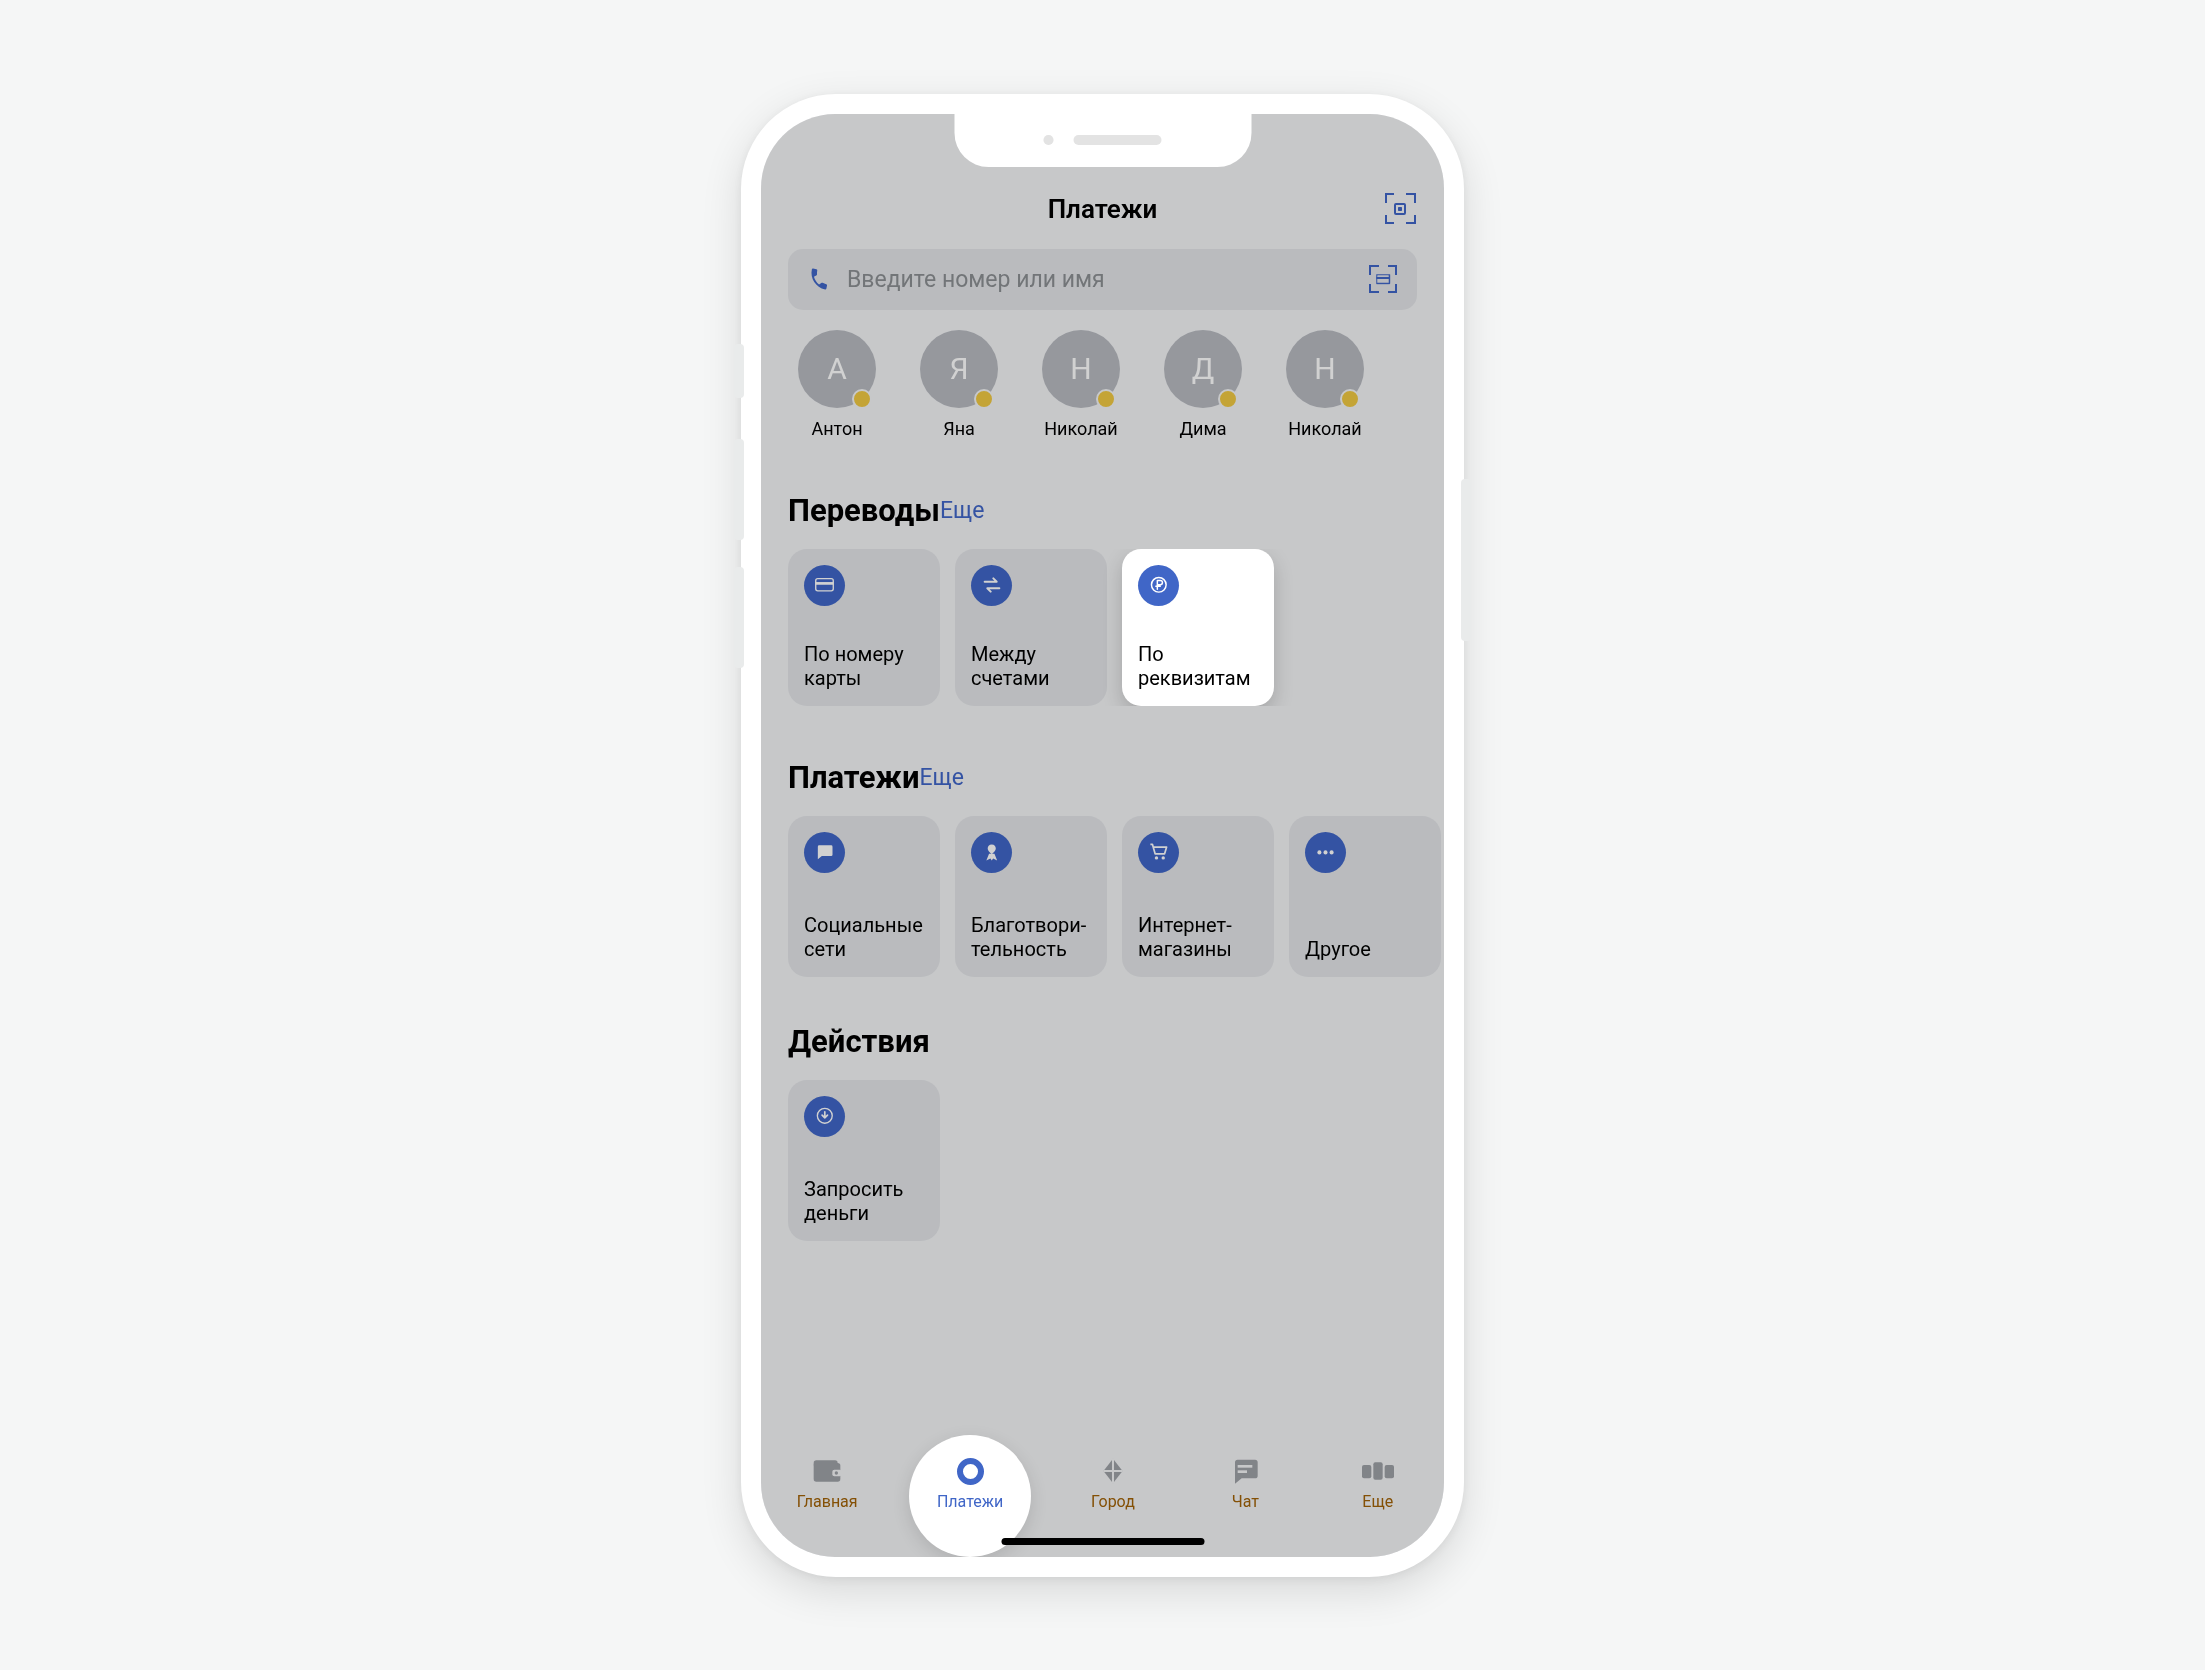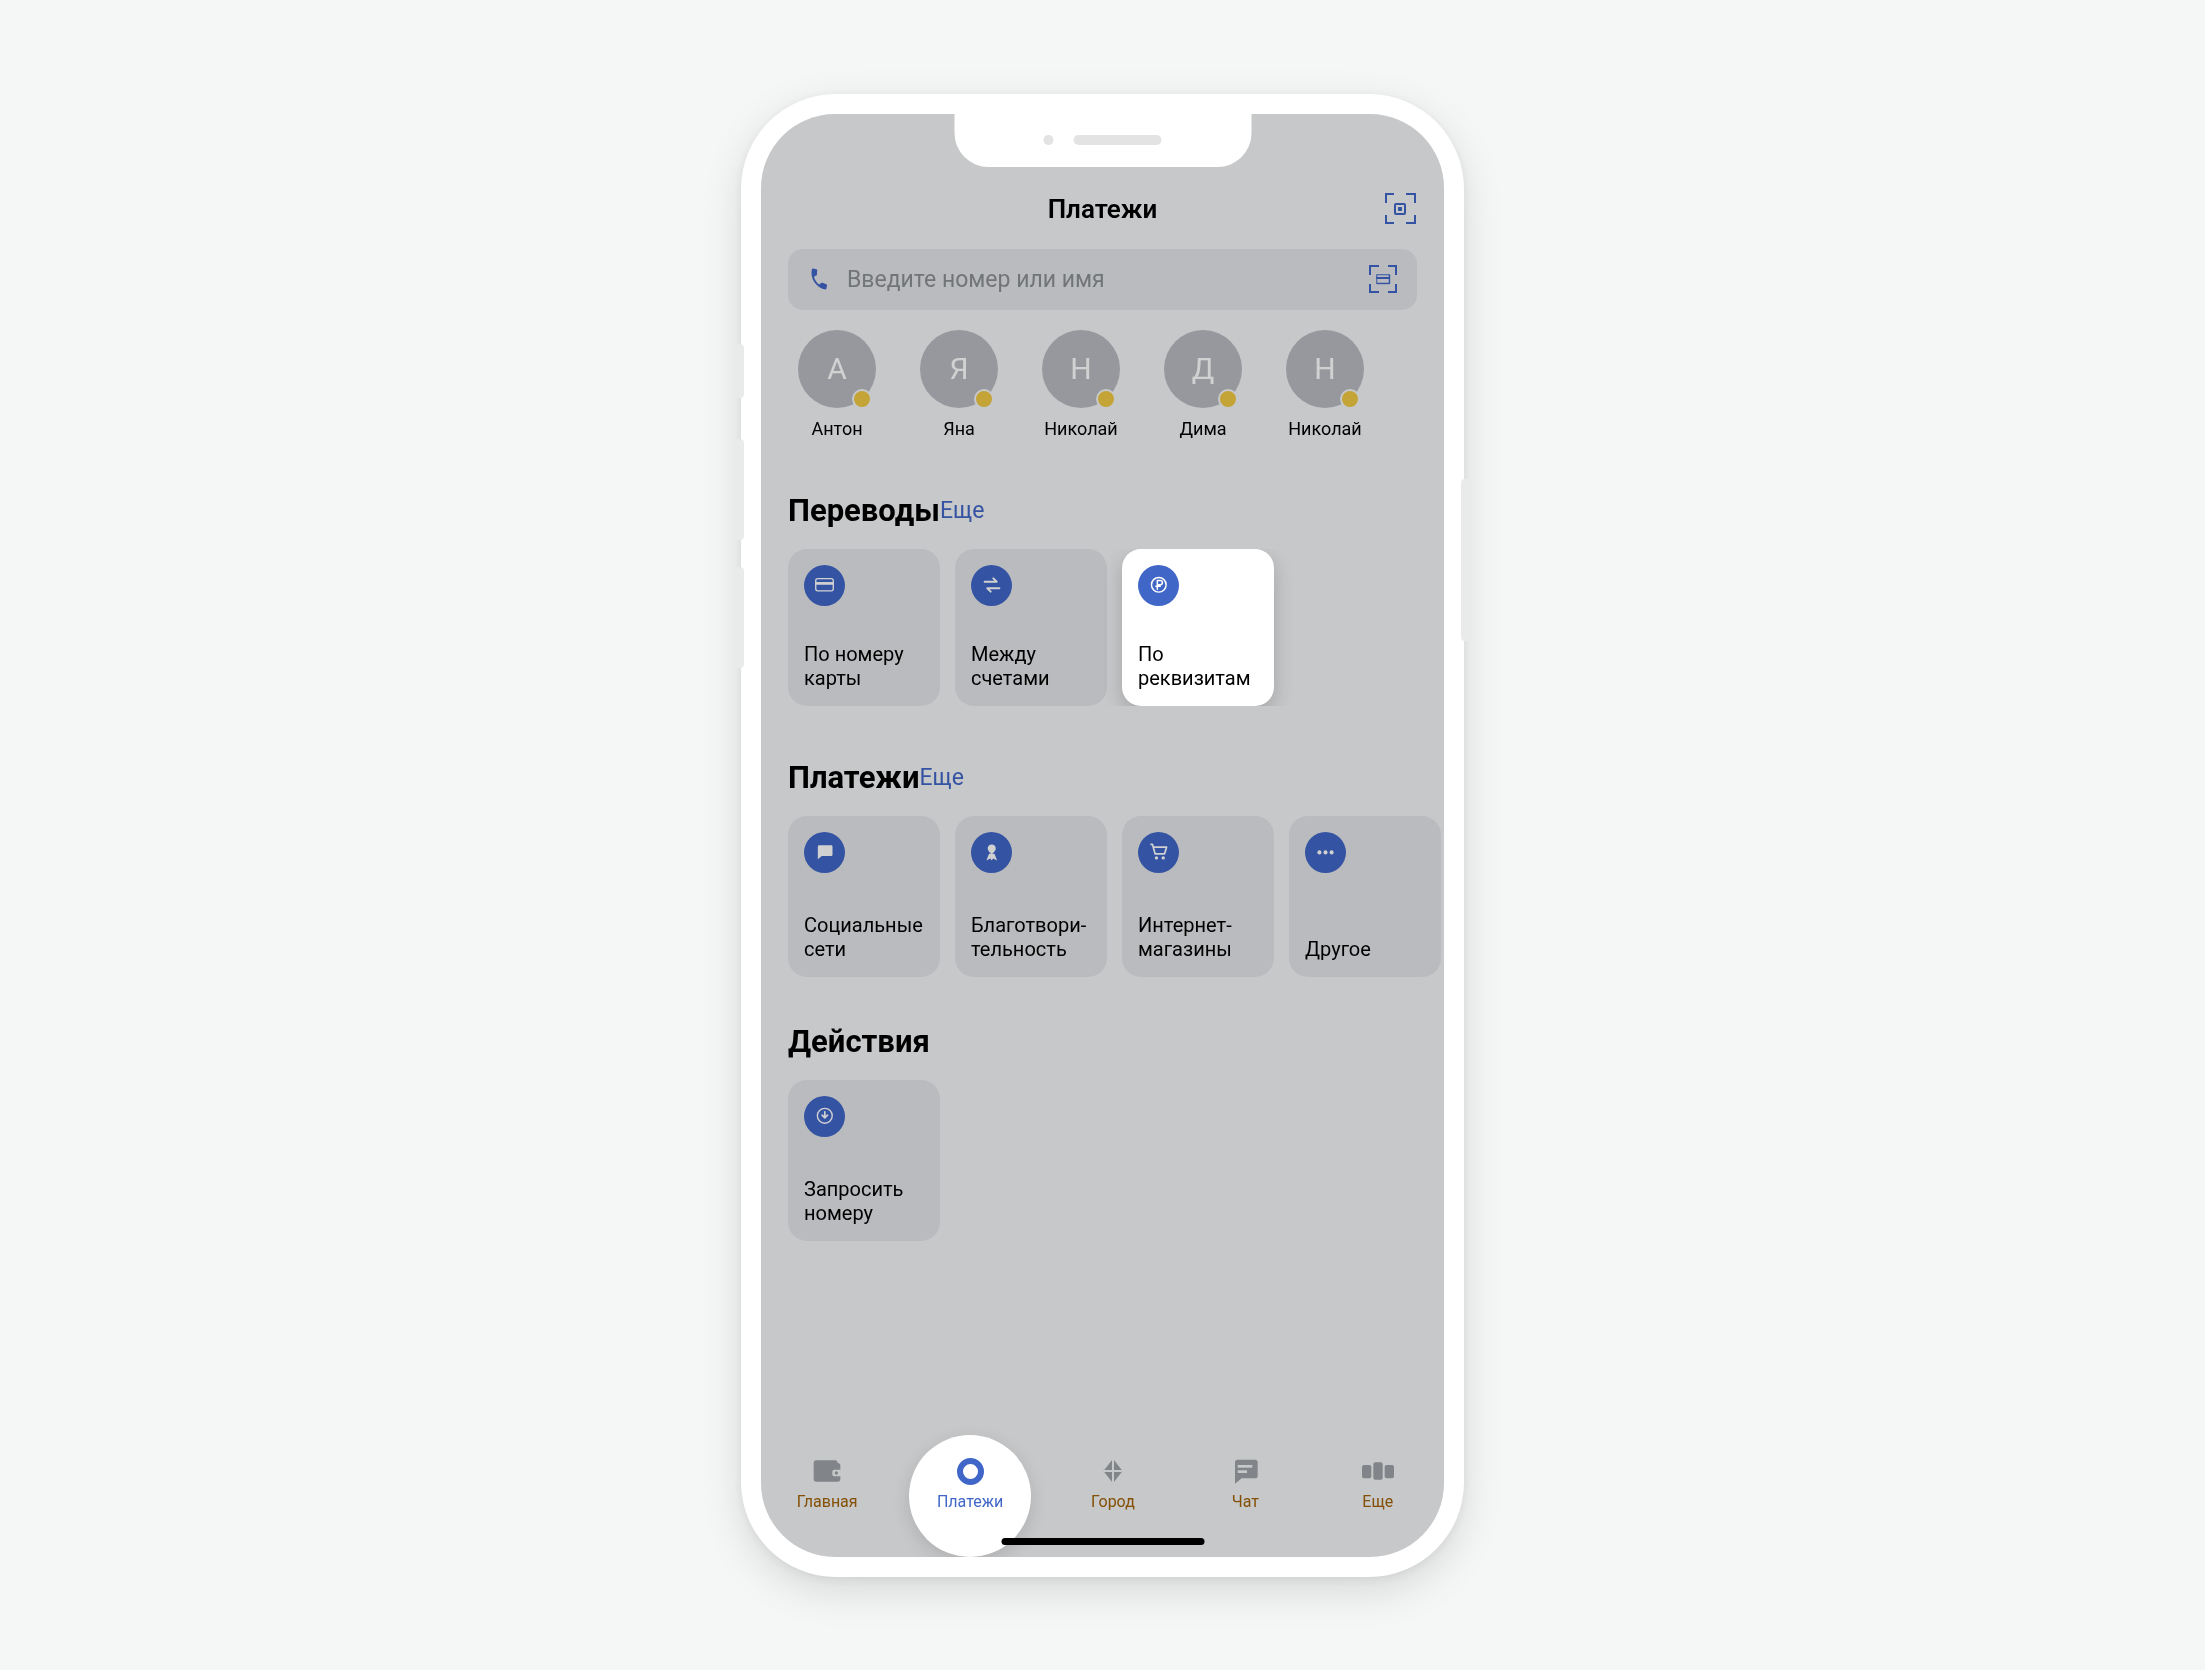--- a/index.html
+++ b/index.html
@@ -416,21 +416,21 @@
           <div class="section-title">Действия</div>
         </div>
         <div class="cards-row">
           <div class="card">
             <div class="card-icon">
                 <svg width="17.6" height="17.6" viewBox="0 0 26 26">
                   <circle cx="13" cy="13" r="11" fill="none" stroke="#fff" stroke-width="2"></circle>
                   <path d="M13 7v9m-4-4l4 4 4-4" stroke="#fff" stroke-width="2.5" fill="none" stroke-linecap="round" stroke-linejoin="round"></path>
                 </svg>
               </div>
-            <div class="card-label">Запросить номеру</div>
+            <div class="card-label">Запросить деньги</div>
           </div>
         </div>
       </div>
 
       <div class="tabbar">
         <div class="tab">
           <div class="tab-ic">
               <svg width="30" height="24" viewBox="0 0 44 36">
                 <rect x="2" y="6" width="40" height="28" rx="4" fill="#9EA1A6"></rect>
                 <rect x="2" y="2" width="36" height="10" rx="4" fill="#9EA1A6"></rect>

